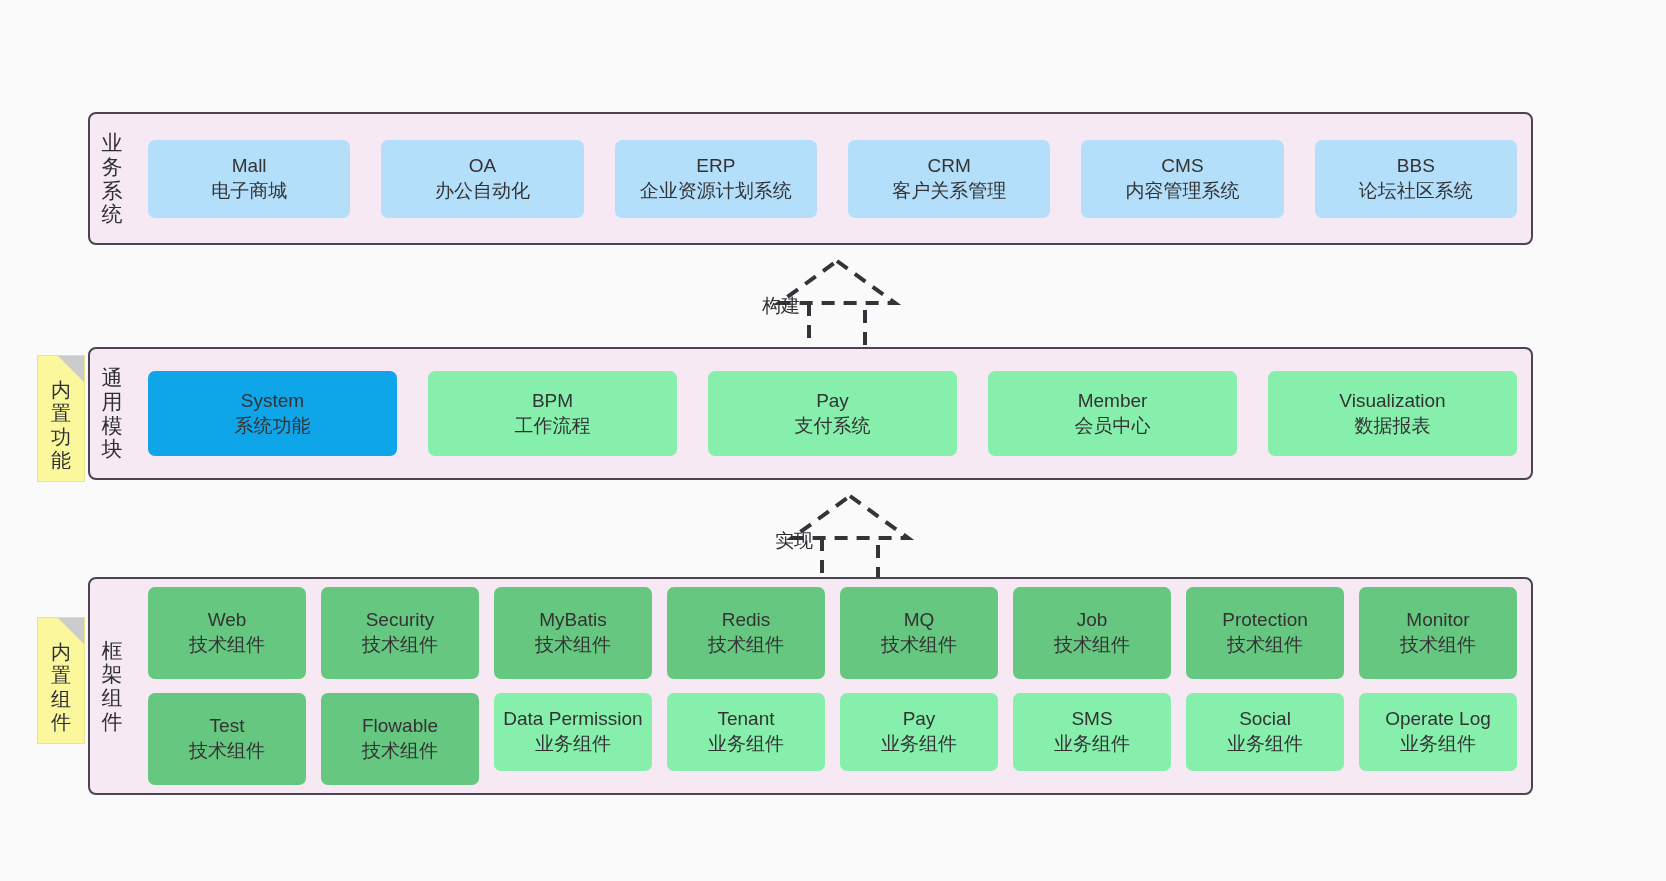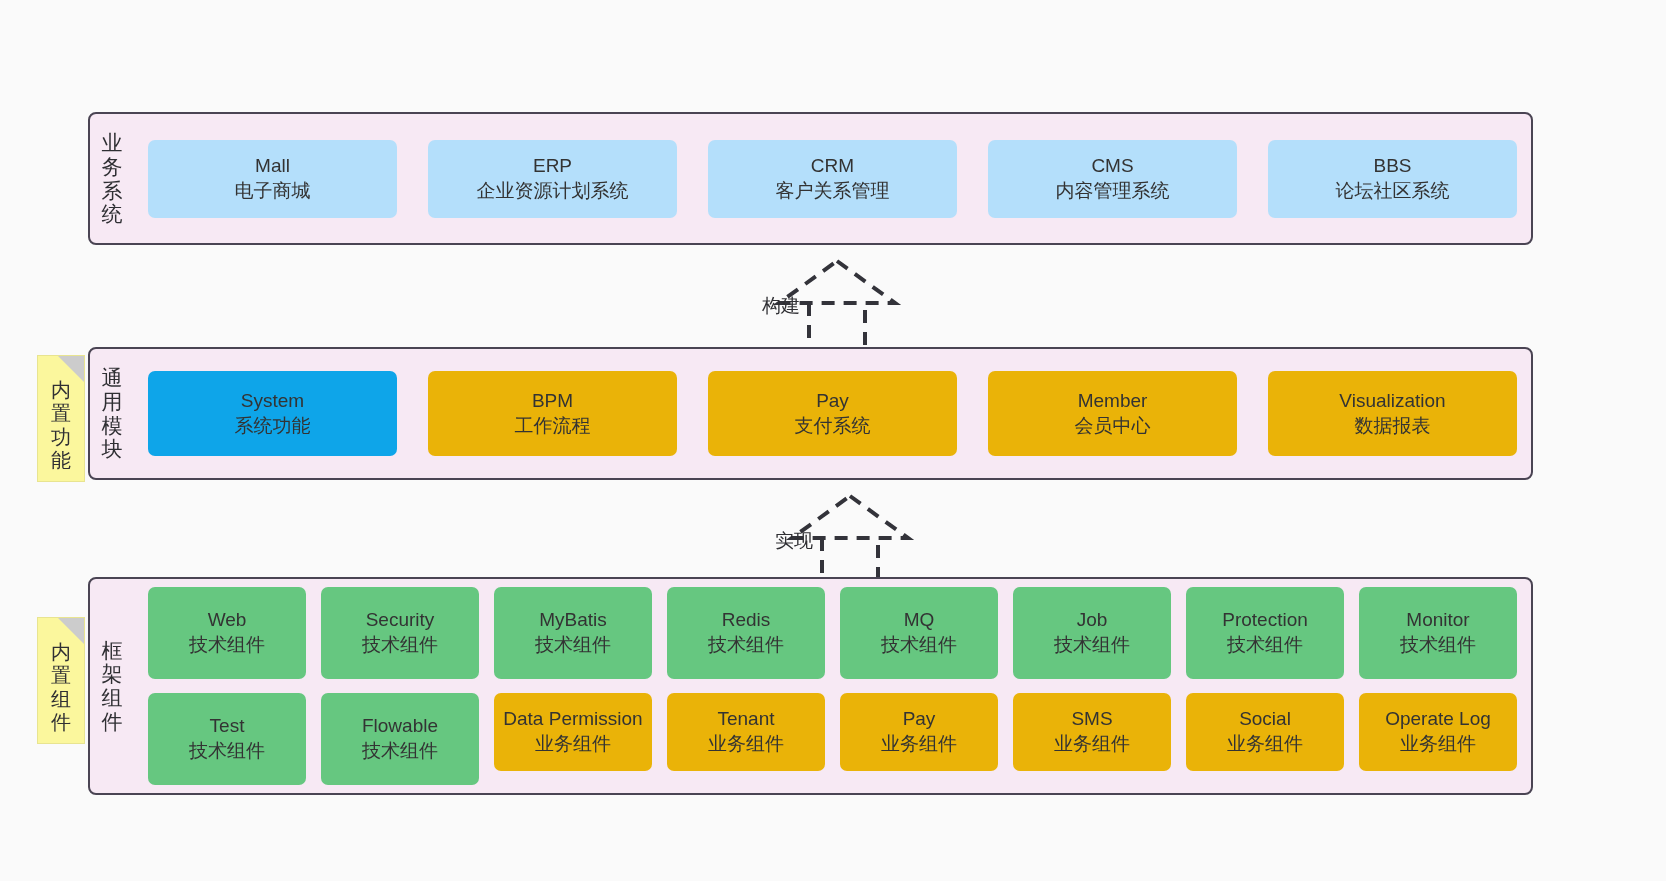--- a/index.html
+++ b/index.html
@@ -78,23 +78,23 @@
     font-size: 19px;
     line-height: 1.3;
     color: #333333;
     padding: 4px 6px;
   }
   .cell .l1 { display: block; }
   .cell .l2 { display: block; }
 
   .c-blue       { background: #b4dffb; height: 78px; }
   .c-red        { background: #0ea5e9; height: 85px; }
-  .c-pink       { background: #eab308; height: 85px; }
+  .c-pink       { background: #86efac; height: 85px; }
   .c-green      { background: #66c780; height: 92px; }
-  .c-lightgreen { background: #eab308; height: 78px; }
+  .c-lightgreen { background: #86efac; height: 78px; }
 
   
   .note {
     position: absolute;
     box-sizing: border-box;
     width: 48px;
     background: #fbf79d;
     border: 1px solid #e8e490;
     display: flex;
     flex-direction: column;
@@ -143,20 +143,24 @@
     <span>务</span>
     <span>系</span>
     <span>统</span>
   </div>
   <div class="band-body">
     <div class="cell c-blue">
       <span class="l1">Mall</span>
       <span class="l2">电子商城</span>
     </div>
     <div class="cell c-blue">
+      <span class="l1">OA</span>
+      <span class="l2">办公自动化</span>
+    </div>
+    <div class="cell c-blue">
       <span class="l1">ERP</span>
       <span class="l2">企业资源计划系统</span>
     </div>
     <div class="cell c-blue">
       <span class="l1">CRM</span>
       <span class="l2">客户关系管理</span>
     </div>
     <div class="cell c-blue">
       <span class="l1">CMS</span>
       <span class="l2">内容管理系统</span>

